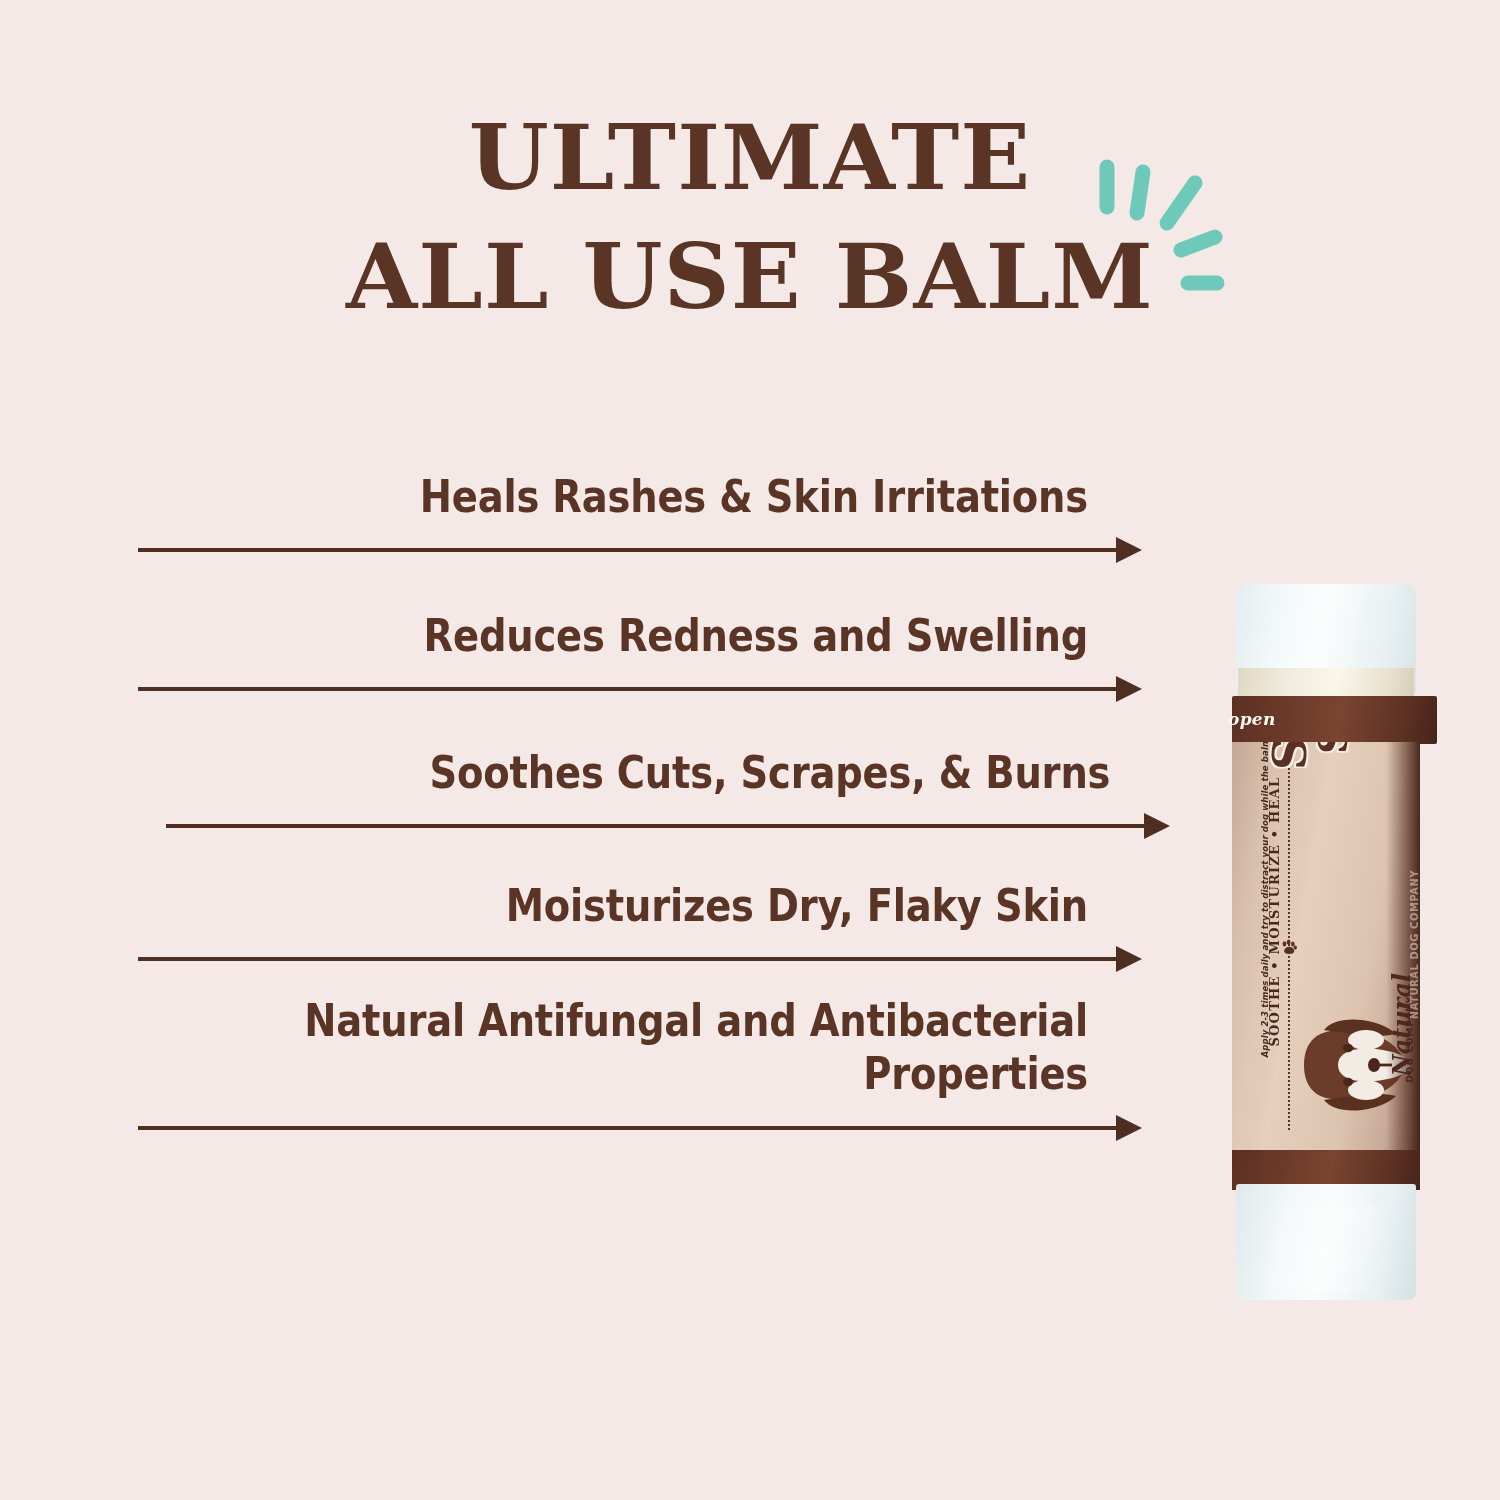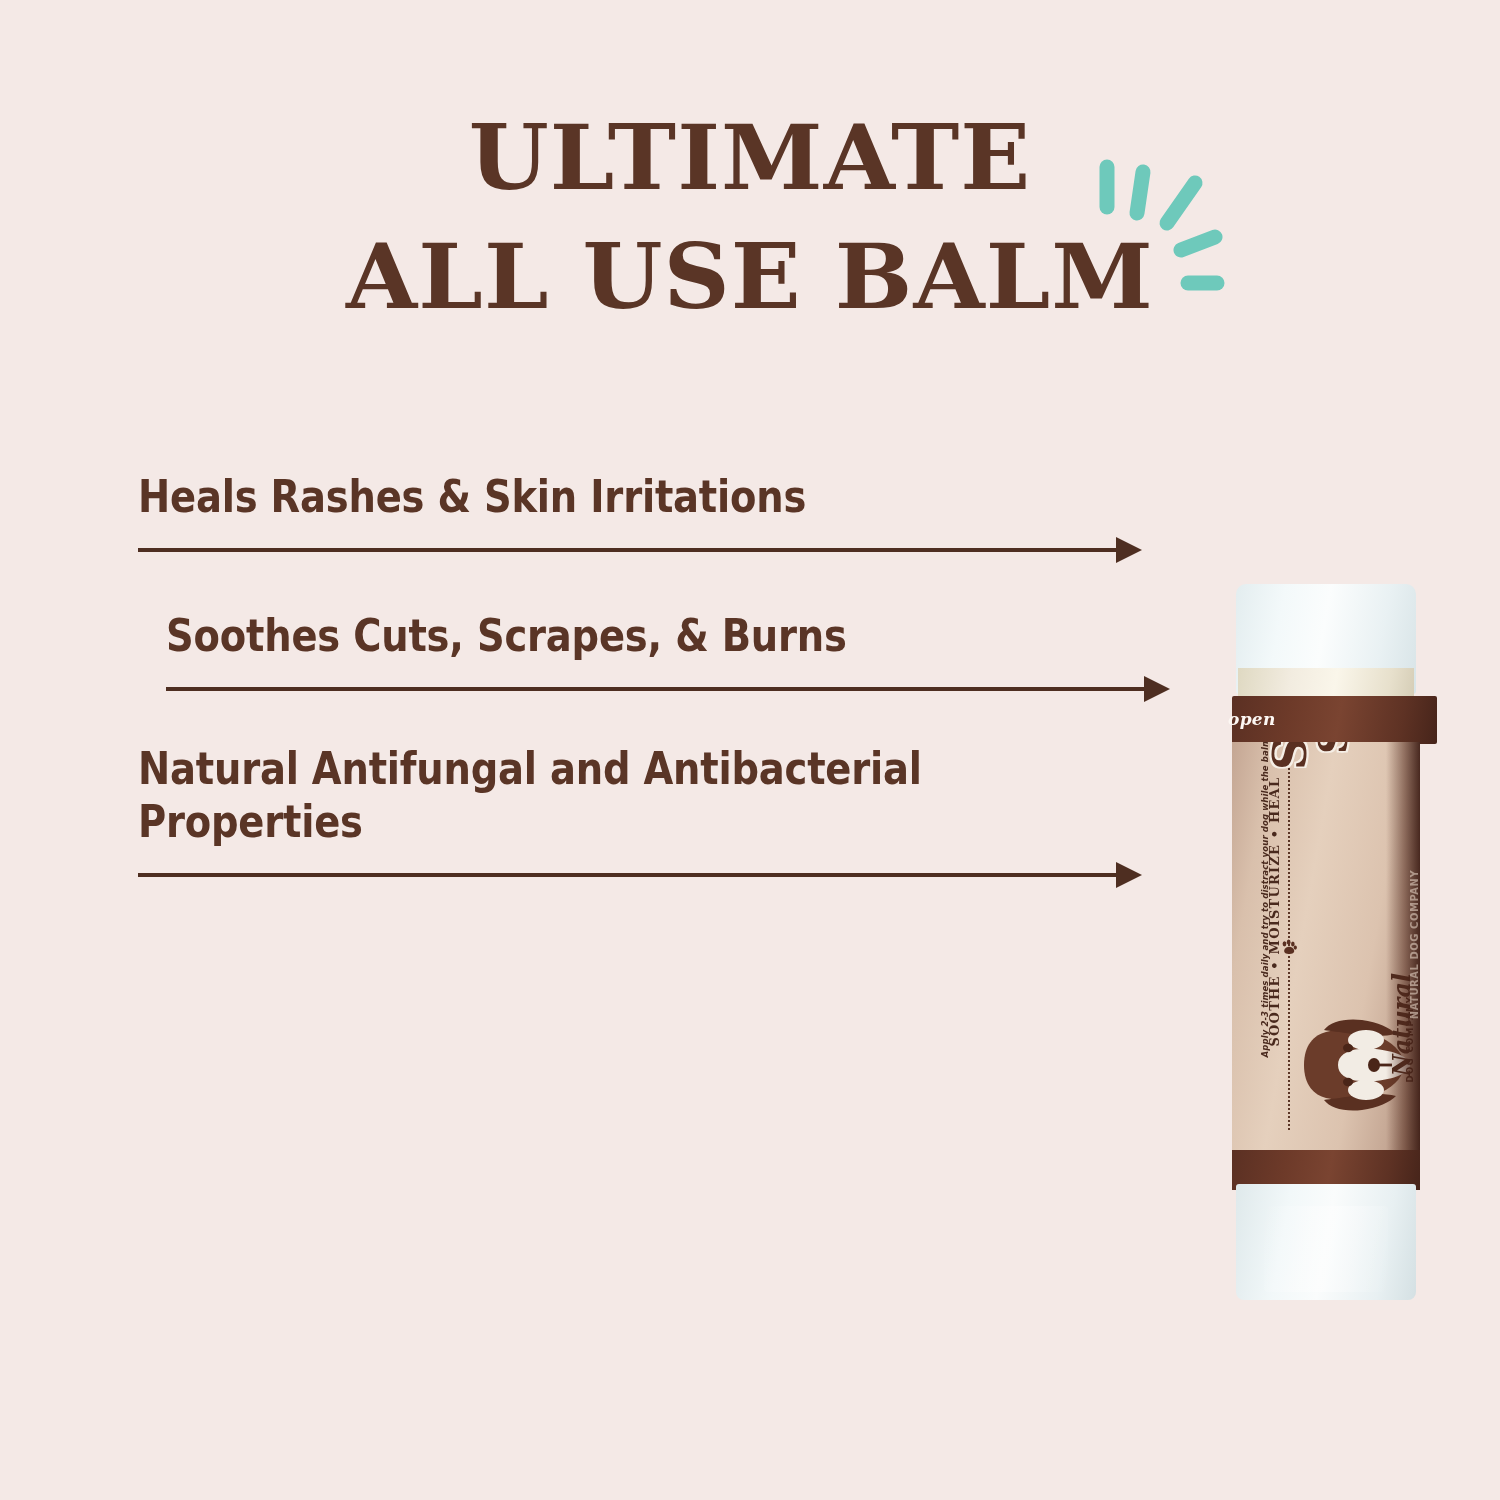--- a/index.html
+++ b/index.html
@@ -54,20 +54,21 @@
     height: 160px;
     pointer-events: none;
   }
 
   
   .benefits {
     position: absolute;
     left: 138px;
     top: 470px;
     width: 1022px;
+    text-align: right;
   }
   .benefit-row {
     position: relative;
     margin-bottom: 22px;
   }
   .benefit-text {
     font-family: "DejaVu Sans Condensed", "Liberation Sans Narrow", "Liberation Sans", sans-serif;
     font-weight: bold;
     font-size: 45px;
     line-height: 1.18;
@@ -345,29 +346,43 @@
   <div class="benefits">
 
     <div class="benefit-row row-0">
       <div class="benefit-text">Heals Rashes &amp; Skin Irritations</div>
       <div class="benefit-arrow">
         <div class="shaft"></div>
         <div class="head"></div>
       </div>
     </div>
 
+    <div class="benefit-row row-1">
+      <div class="benefit-text">Reduces Redness and Swelling</div>
+      <div class="benefit-arrow">
+        <div class="shaft"></div>
+        <div class="head"></div>
+      </div>
+    </div>
 
     <div class="benefit-row row-2">
       <div class="benefit-text">Soothes Cuts, Scrapes, &amp; Burns</div>
       <div class="benefit-arrow">
         <div class="shaft"></div>
         <div class="head"></div>
       </div>
     </div>
 
+    <div class="benefit-row row-3">
+      <div class="benefit-text">Moisturizes Dry, Flaky Skin</div>
+      <div class="benefit-arrow">
+        <div class="shaft"></div>
+        <div class="head"></div>
+      </div>
+    </div>
 
     <div class="benefit-row row-4">
       <div class="benefit-text">Natural Antifungal and Antibacterial Properties</div>
       <div class="benefit-arrow">
         <div class="shaft"></div>
         <div class="head"></div>
       </div>
     </div>
 
   </div>

